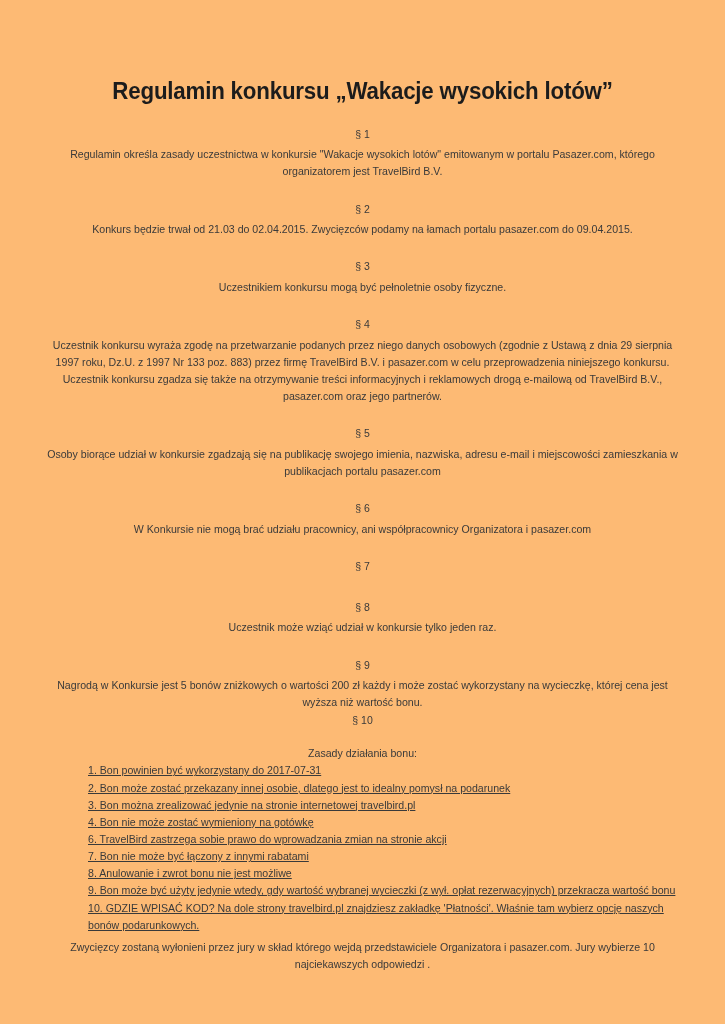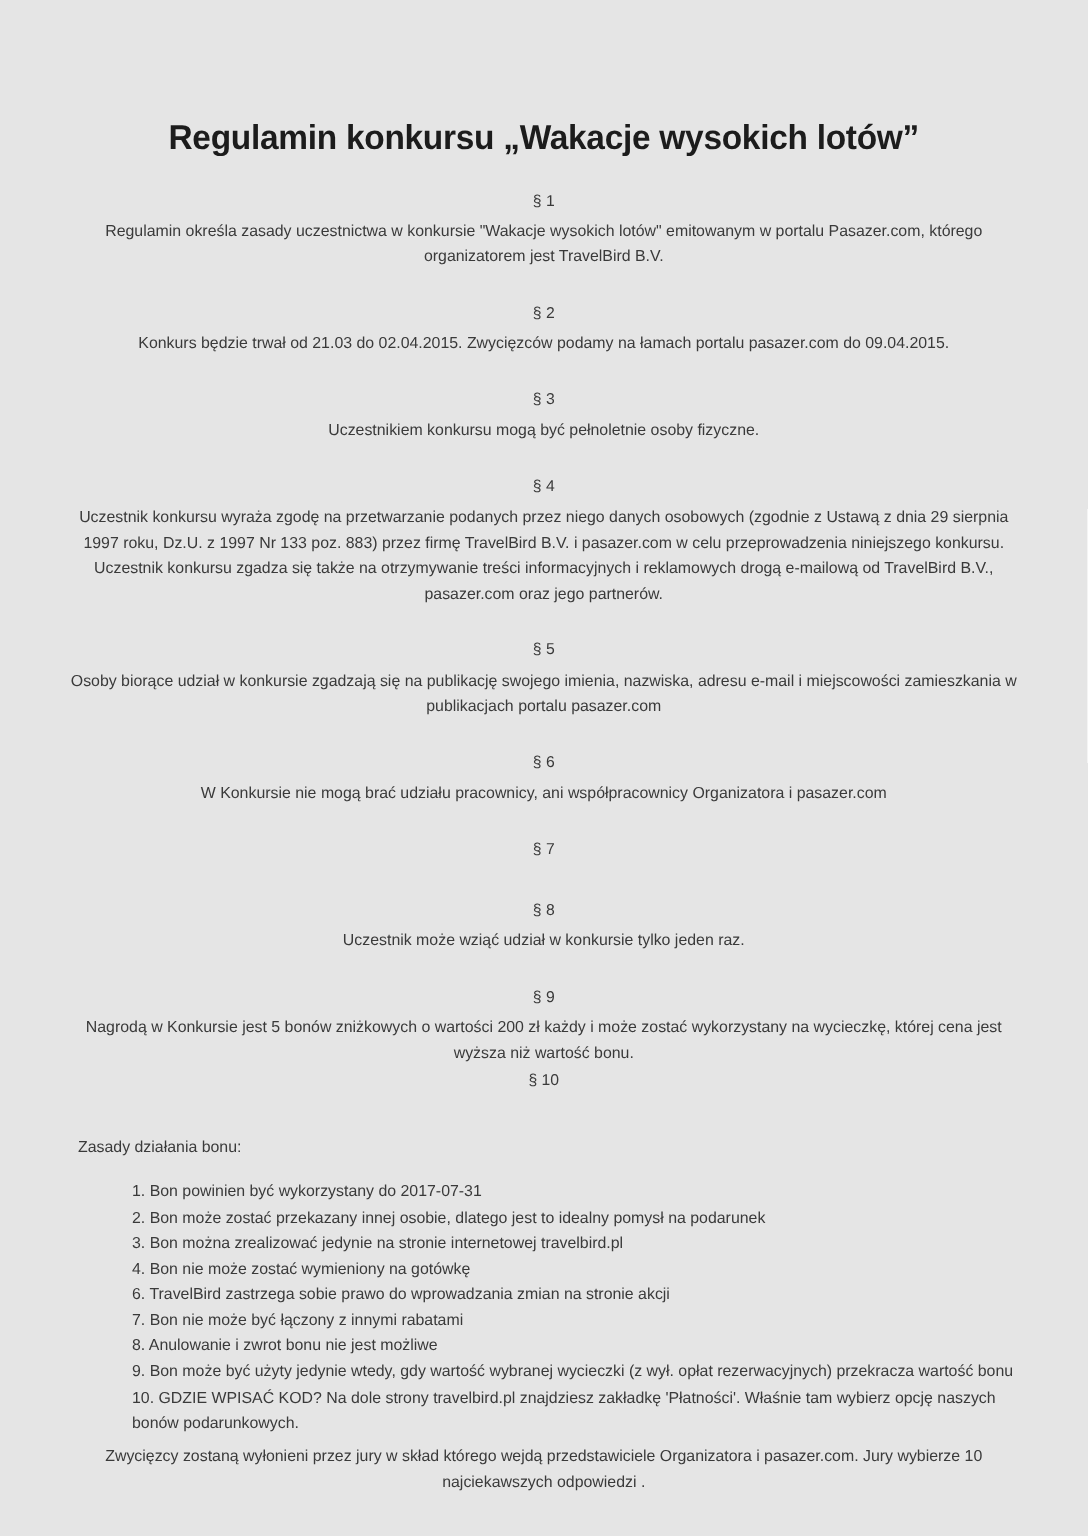--- a/index.html
+++ b/index.html
@@ -11,21 +11,21 @@
     width: 725px;
     height: 1024px;
     font-family: "Liberation Sans", sans-serif;
     color: #3a3a3a;
     overflow: hidden;
   }
   .page {
     position: relative;
     width: 725px;
     height: 1024px;
-    background: #e5e5e5;
+    background: #fdba74;
     box-sizing: border-box;
     padding: 0 40px;
   }
   .doc-title {
     text-align: center;
     font-size: 23px;
     font-weight: bold;
     letter-spacing: -0.2px;
     color: #1c1c1c;
     margin: 0;
@@ -64,26 +64,28 @@
     margin: 0;
     padding: 0 0 0 48px;
     font-size: 10.6px;
     line-height: 1.62;
     color: #3a3a3a;
   }
   .bonus-list li {
     margin: 0;
     padding: 0;
     text-indent: 0;
+    text-decoration: underline;
   }
   .list-intro {
     font-size: 10.6px;
     line-height: 1.62;
-    margin: 12px;
+    margin: 0;
     padding: 0;
+    text-align: center;
   }
 </style>
 </head>
 <body>
 
 <div class="page">
 
   <h1 class="doc-title">Regulamin konkursu „Wakacje wysokich lotów”</h1>
 
   <div class="gap-header-pre"></div>

